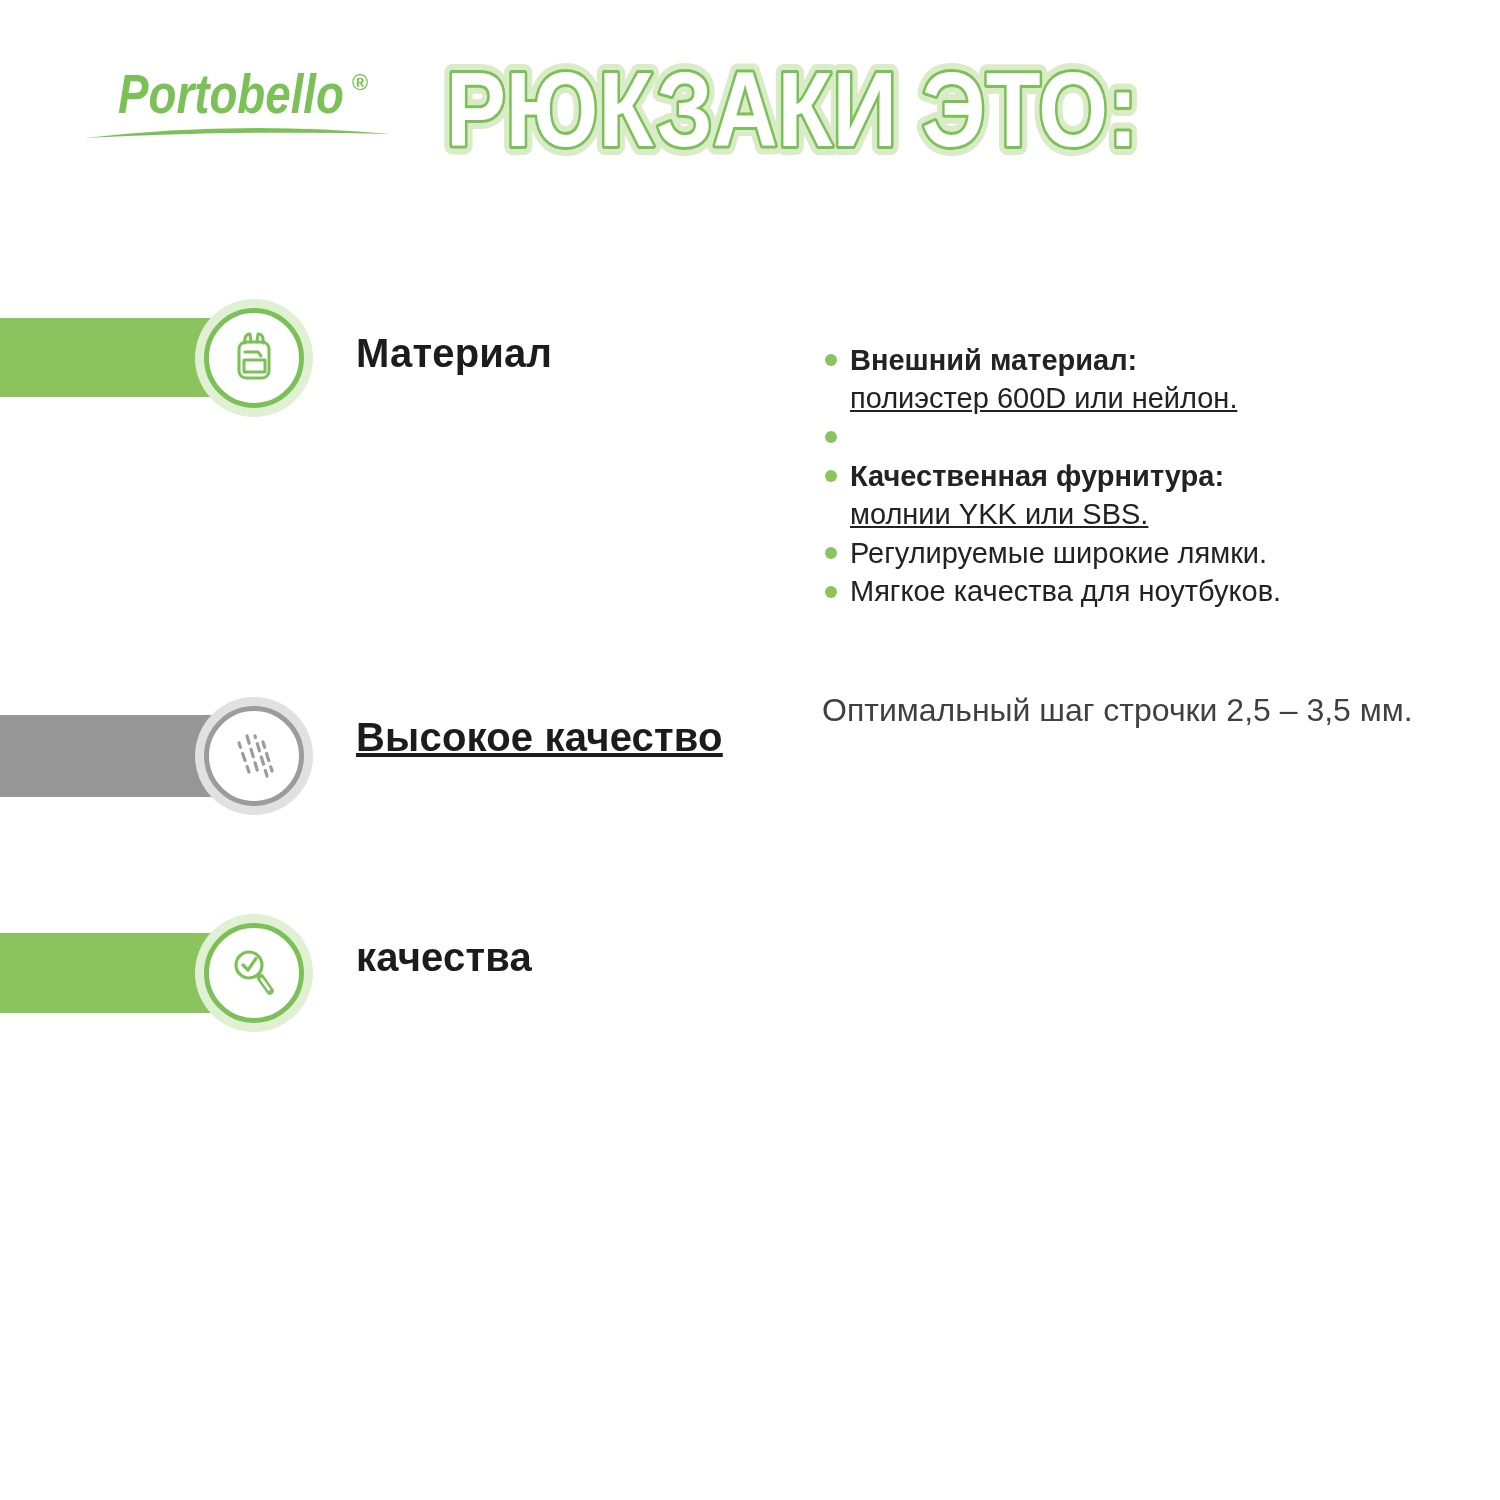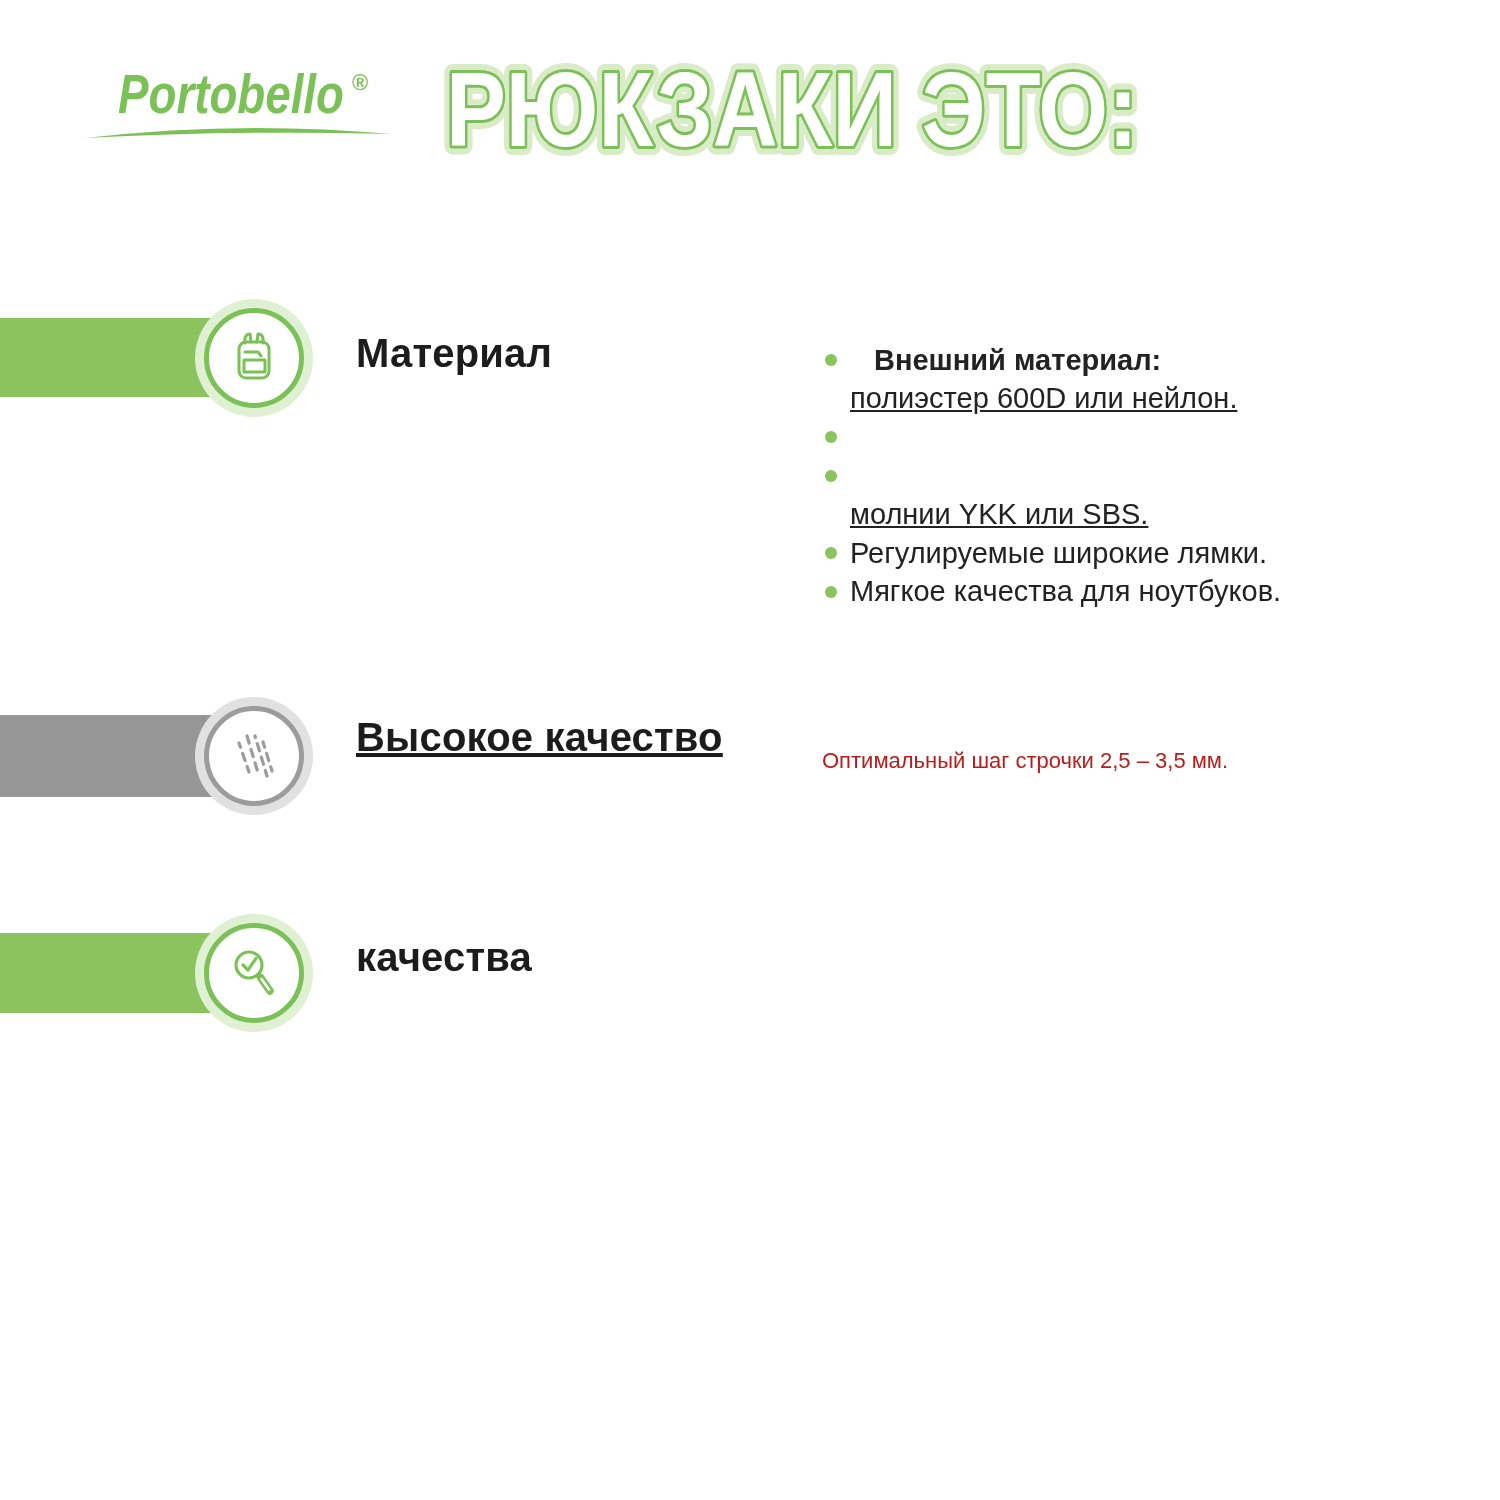--- a/index.html
+++ b/index.html
@@ -26,22 +26,22 @@
   
   .sec-title{position:absolute;left:333px;font-size:40px;font-weight:bold;line-height:48px;color:#1c1c1c;letter-spacing:.2px;margin-left:23px;}
   .t1{top:329px;}
   .t2{top:713px;text-decoration:underline;}
   .t3{top:933px;}
   
   .bullets{position:absolute;left:820px;top:341px;font-size:29px;color:#222;}
   .b-line{display:flex;align-items:center;height:38.6px;white-space:nowrap;}
   .b-line .dot{width:12px;height:12px;border-radius:50%;background:#8BC45E;margin:0 13px 0 5px;flex:none;}
   .b-line.cont{padding-left:30px;text-decoration:underline;}
-  .b-bold{font-weight:bold;margin-left:24px;}
-  .note{position:absolute;left:822px;top:748px;font-size:22px;color:#b91c1c;white-space:nowrap;}
+  .b-bold{font-weight:bold;}
+  .note{position:absolute;left:822px;top:692px;font-size:32px;color:#404040;white-space:nowrap;}
   
   .logo-svg{position:absolute;left:116px;top:64px;}
   .swoosh-svg{position:absolute;left:83px;top:123px;}
   
   .title-svg{position:absolute;left:438px;top:46px;}
   svg{display:block;}
 </style>
 </head>
 <body>
 
@@ -81,20 +81,21 @@
     <span class="b-bold">Внешний материал:</span>
   </div>
   <div class="b-line cont">
     <span>полиэстер 600D или нейлон.</span>
   </div>
   <div class="b-line">
     <span class="dot"></span>
   </div>
   <div class="b-line">
     <span class="dot"></span>
+    <span class="b-bold">Качественная фурнитура:</span>
   </div>
   <div class="b-line cont">
     <span>молнии YKK или SBS.</span>
   </div>
   <div class="b-line">
     <span class="dot"></span>
     <span>Регулируемые широкие лямки.</span>
   </div>
   <div class="b-line">
     <span class="dot"></span>

